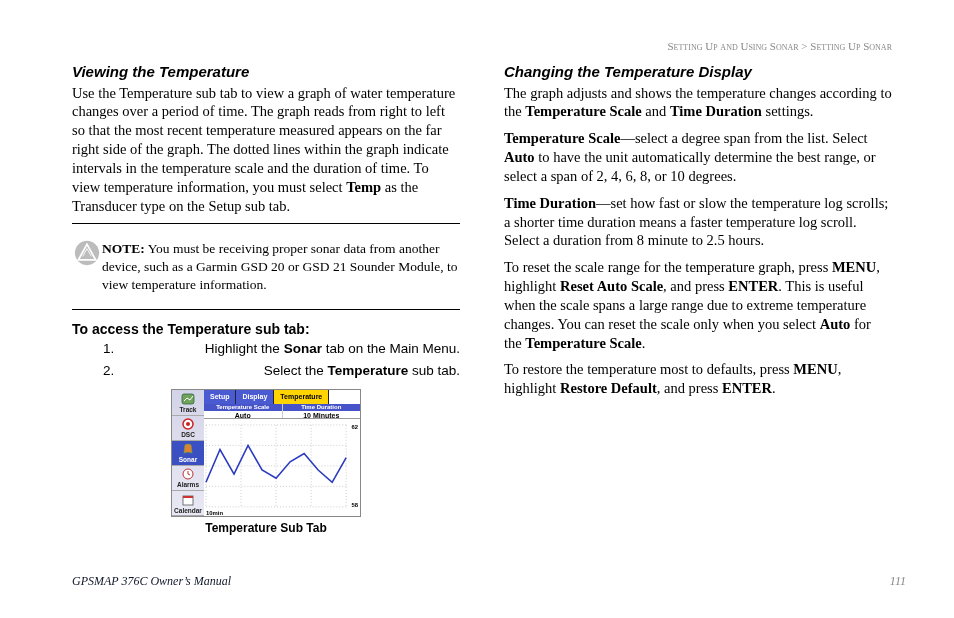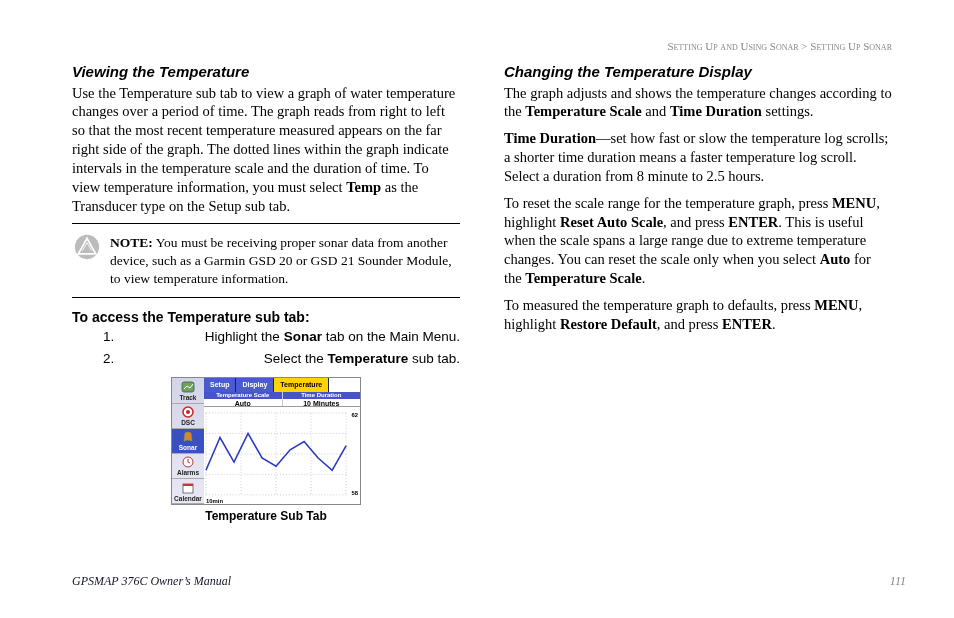--- a/index.html
+++ b/index.html
@@ -34,24 +34,24 @@
     font-family: Arial, Helvetica, sans-serif;
     font-style: italic;
     font-weight: bold;
     font-size: 15px;
     margin-bottom: 2px;
   }
   p { margin-bottom: 8px; }
   .note-row {
     display: flex;
     align-items: flex-start;
-    gap: 10px;
+    gap: 2px;
     border-top: 1px solid #000;
     border-bottom: 1px solid #000;
-    padding: 10px 2px;
+    padding: 16px 2px;
     margin: 6px 0 10px 0;
   }
   .note-icon {
     width: 26px; height: 26px; flex: 0 0 26px;
   }
   .note-text { font-size: 13.5px; line-height: 1.3; }
   .sub-head {
     font-family: Arial, Helvetica, sans-serif;
     font-weight: bold;
     font-size: 14px;
@@ -258,26 +258,29 @@
       <div class="caption">Temperature Sub Tab</div>
     </div>
   </div>
 
   <div class="col">
     <h3 class="section">Changing the Temperature Display</h3>
     <p>
       <span>The graph adjusts and shows the temperature changes according to the </span><b>Temperature Scale</b><span> and </span><b>Time Duration</b><span> settings.</span>
     </p>
     <p>
+      <b>Temperature Scale</b><span>—select a degree span from the list. Select </span><b>Auto</b><span> to have the unit automatically determine the best range, or select a span of 2, 4, 6, 8, or 10 degrees.</span>
+    </p>
+    <p>
       <b>Time Duration</b><span>—set how fast or slow the temperature log scrolls; a shorter time duration means a faster temperature log scroll. Select a duration from 8 minute to 2.5 hours.</span>
     </p>
 
     <p>
       <span>To reset the scale range for the temperature graph, press </span><b>MENU</b><span>, highlight </span><b>Reset Auto Scale</b><span>, and press </span><b>ENTER</b><span>. This is useful when the scale spans a large range due to extreme temperature changes. You can reset the scale only when you select </span><b>Auto</b><span> for the </span><b>Temperature Scale</b><span>.</span>
     </p>
     <p>
-      <span>To measured the temperature graph to defaults, press </span><b>MENU</b><span>, highlight </span><b>Restore Default</b><span>, and press </span><b>ENTER</b><span>.</span>
+      <span>To restore the temperature most to defaults, press </span><b>MENU</b><span>, highlight </span><b>Restore Default</b><span>, and press </span><b>ENTER</b><span>.</span>
     </p>
   </div>
 </div>
 
 <div class="footer-left">GPSMAP 376C Owner’s Manual</div>
 <div class="footer-right">111</div>
 
 </body></html>

